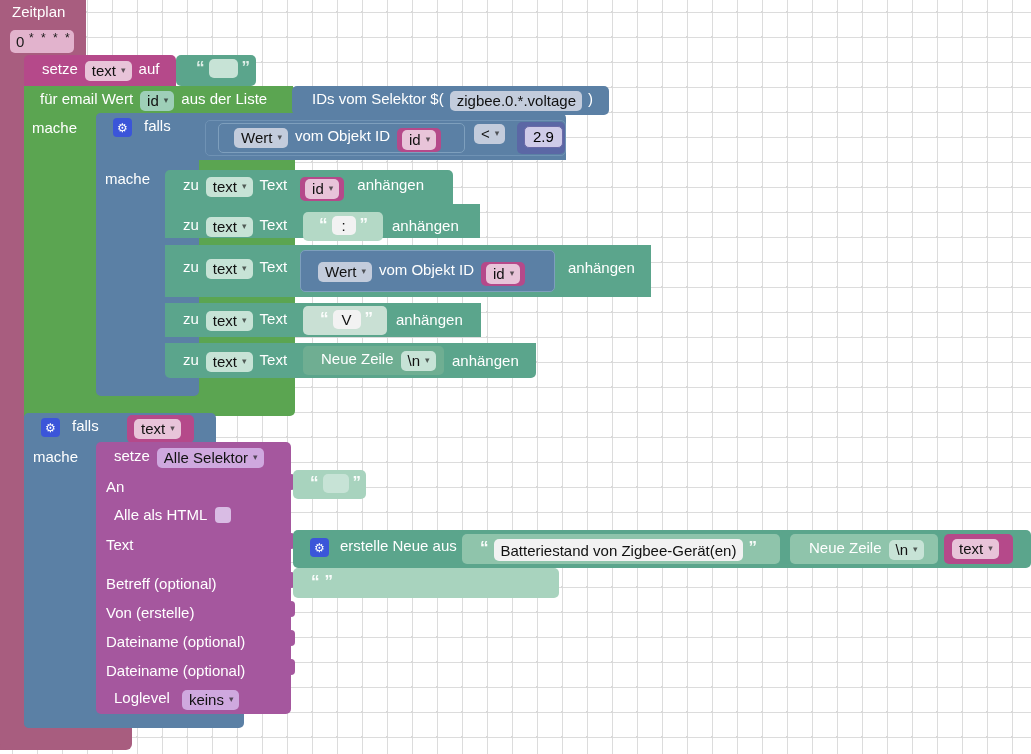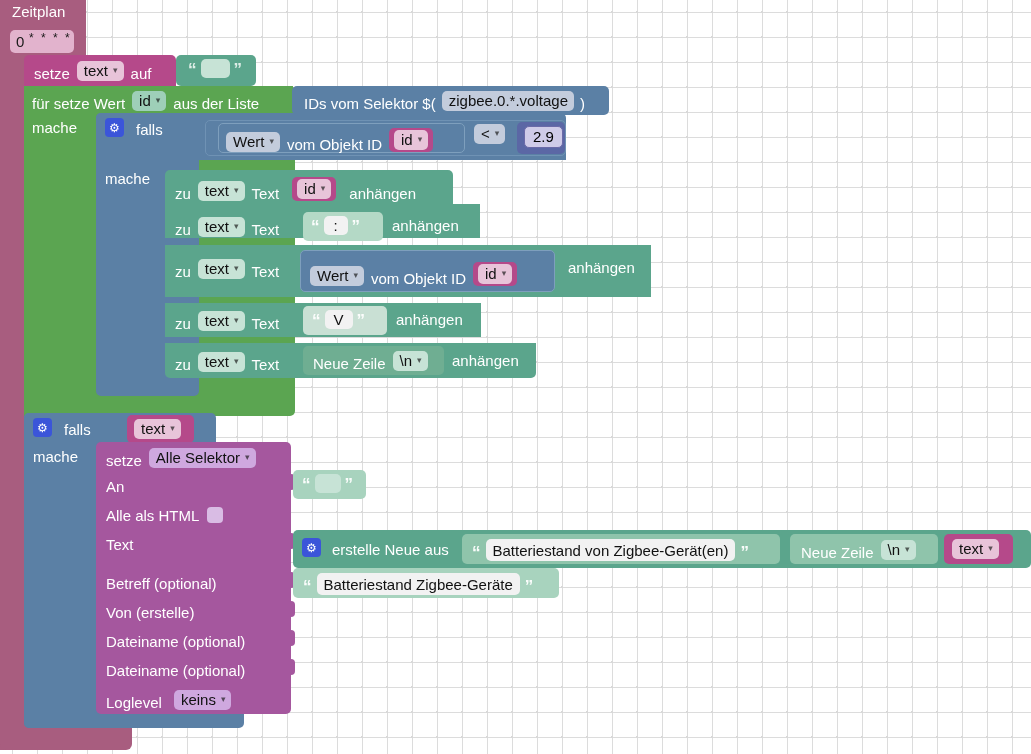--- a/index.html
+++ b/index.html
@@ -46,21 +46,21 @@
 
   
   .cbox{width:16px;height:16px;border-radius:4px;background:#d9bce4;display:inline-block;}
 
   
   .gear{
     width:19px;height:19px;border-radius:4px;background:#3b55d9;
     display:inline-flex;align-items:center;justify-content:center;
     color:#fff;font-size:12px;line-height:1;
   }
-  .row{display:flex;align-items:flex-end;gap:7px;}
+  .row{display:flex;align-items:flex-start;gap:7px;margin-left:8px;}
 </style>
 </head>
 <body>
 
 <div class="grid-layer"></div>
 
 <div class="b" style="left:0px;top:-6px;width:86px;height:756px;background:#a85d7f;border-radius:0 6px 6px 0;"></div>
 
 <div class="b" style="left:0px;top:728px;width:132px;height:22px;background:#a85d7f;border-radius:0 0 6px 6px;"></div>
 <div class="b" style="left:12px;top:3px;">
@@ -86,21 +86,21 @@
   <span class="q dq">“</span>
   <span class="field f-greenl" style="min-width:17px;height:19px;padding:0 6px;">
       <span></span>
     </span>
   <span class="q dq">”</span>
 </div>
 
 <div class="b" style="left:24px;top:86px;width:271px;height:330px;background:#5ba551;border-radius:0 5px 5px 0;"></div>
 <div class="b" style="left:24px;top:86px;width:269px;height:31px;background:#5ba551;"></div>
 <div class="b row" style="left:32px;top:91px;">
-  <span class="lbl">für setze Wert</span>
+  <span class="lbl">für email Wert</span>
   <span class="field f-green">
     <span>id</span>
     <span class="caret">▾</span>
   </span>
   <span class="lbl">aus der Liste</span>
 </div>
 <div class="b" style="left:32px;top:119px;">
   <span class="lbl">mache</span>
 </div>
 
@@ -360,17 +360,14 @@
 <div class="b" style="left:952px;top:539px;">
   <span class="field f-pink2">
     <span>text</span>
     <span class="caret">▾</span>
   </span>
 </div>
 
 <div class="b" style="left:293px;top:568px;width:266px;height:30px;background:#a8d3be;border-radius:5px;"></div>
 <div class="b row" style="left:303px;top:573px;gap:5px;">
   <span class="q" style="color:#ffffff;">“</span>
-  <span class="field f-white" style="height:20px;padding:1px 7px;">
-    <span>Batteriestand Zigbee-Geräte</span>
-  </span>
   <span class="q" style="color:#ffffff;">”</span>
 </div>
 
 </body></html>

